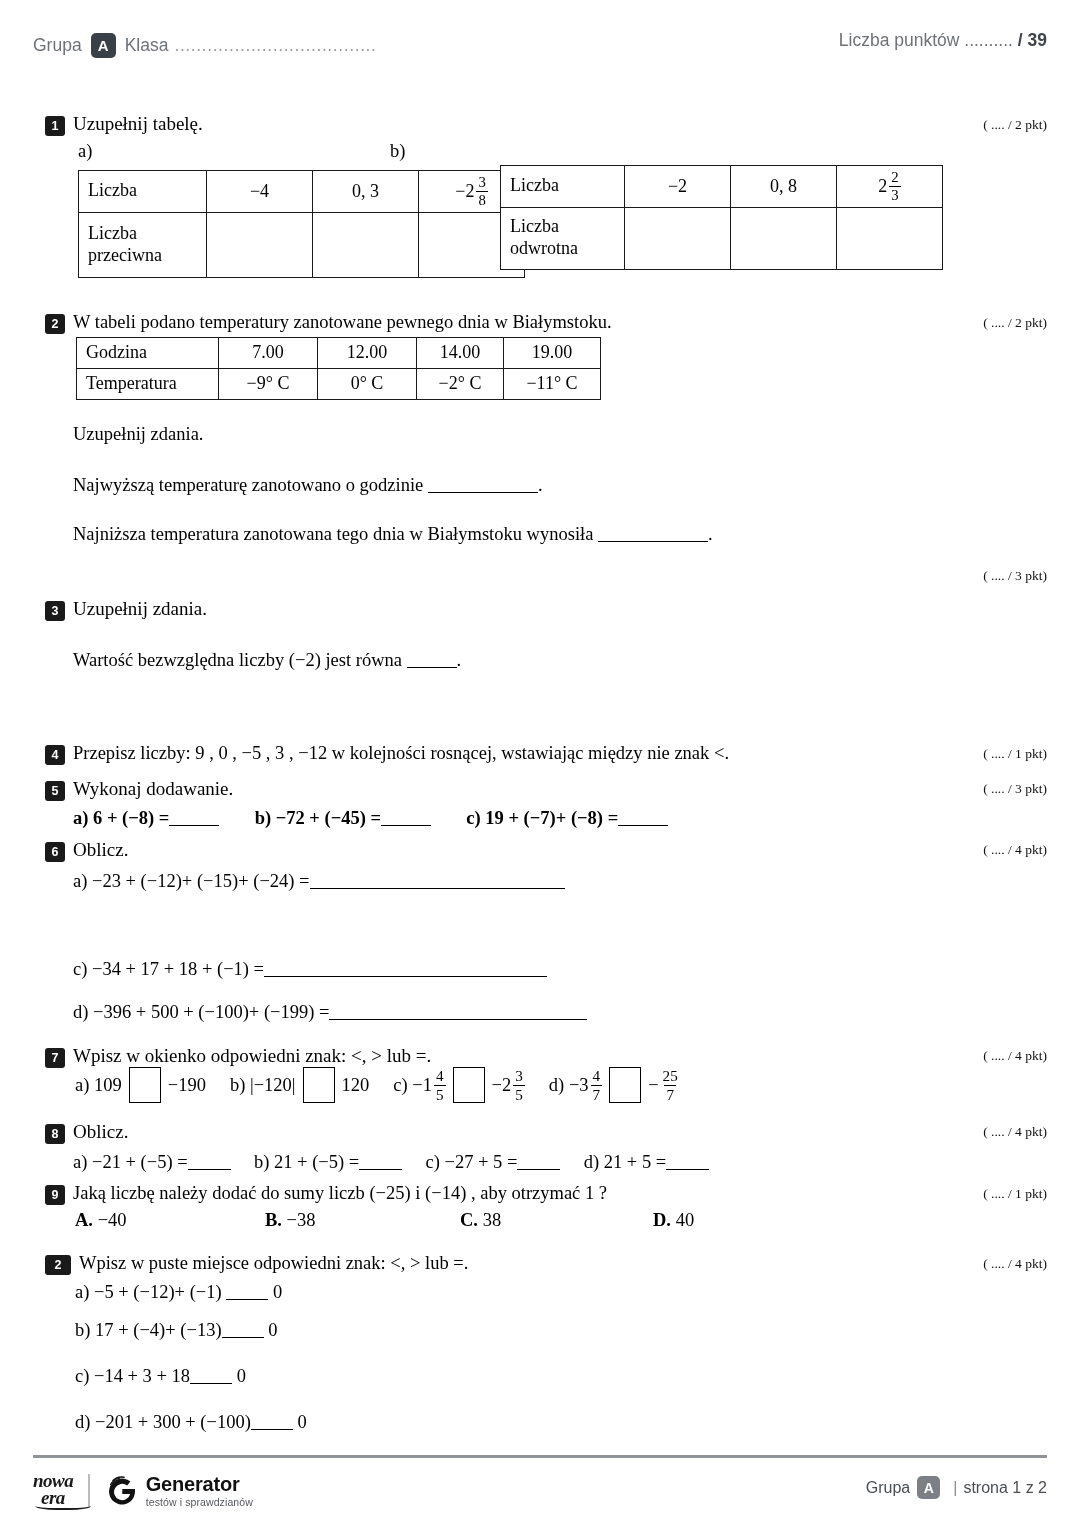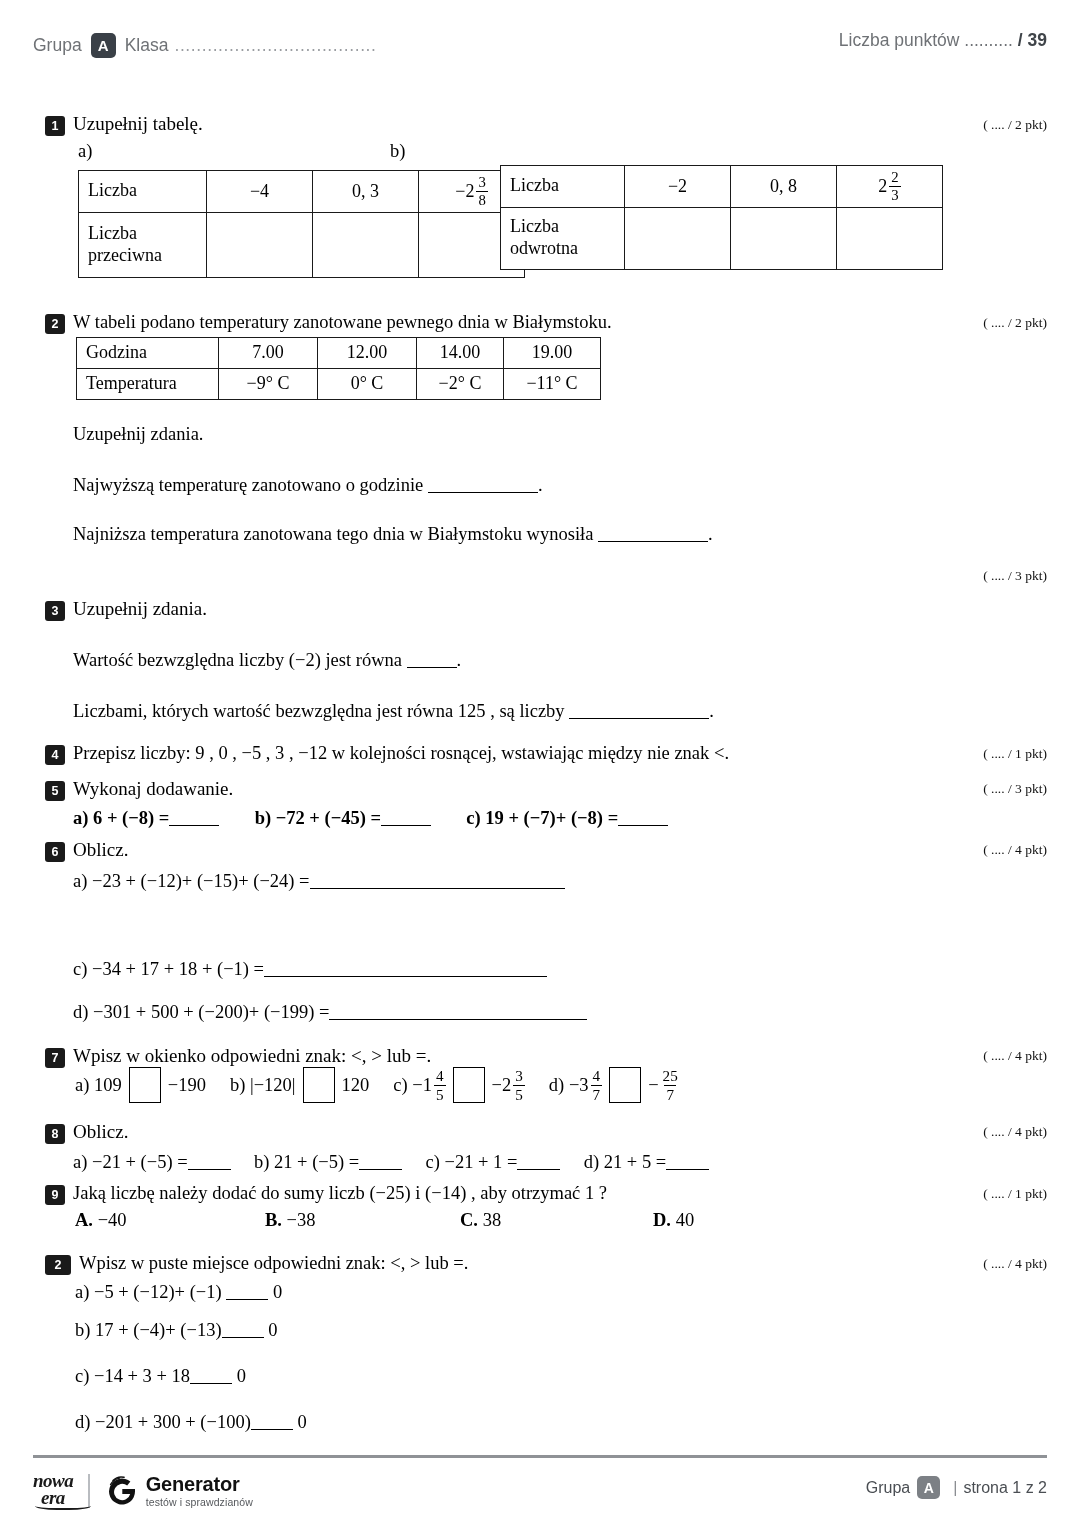--- a/index.html
+++ b/index.html
@@ -309,24 +309,20 @@
 
   <div class="abs ttl" style="left:45px; top:565px;margin-top:33px;">
     <span class="task-num">3</span><span>Uzupełnij zdania.</span>
   </div>
   <div class="pts" style="top:568px;">( .... / 3 pkt)</div>
 
   <div class="abs body-line" style="left:73px; top:648px;">
     <span>Wartość bezwzględna liczby  (−2)  jest równa</span>
     <span class="blank-s"></span><span>.</span>
   </div>
-  <div class="abs body-line" style="left:73px; top:699px;">
-    <span>Liczbami, których wartość bezwzględna jest równa  125 , są liczby</span>
-    <span class="blank-l"></span><span>.</span>
-  </div>
 
   <div class="abs ttl" style="left:45px; top:743px; font-size:18.5px;">
     <span class="task-num">4</span><span>Przepisz liczby:  9 ,  0 ,  −5 ,  3 ,  −12  w kolejności rosnącej, wstawiając między nie znak &lt;.</span>
   </div>
   <div class="pts" style="top:746px;">( .... / 1 pkt)</div>
 
   <div class="abs ttl" style="left:45px; top:778px;">
     <span class="task-num">5</span><span>Wykonaj dodawanie.</span>
   </div>
   <div class="pts" style="top:781px;">( .... / 3 pkt)</div>
@@ -344,21 +340,21 @@
   </div>
   <div class="pts" style="top:842px;">( .... / 4 pkt)</div>
 
   <div class="abs body-line" style="left:73px; top:869px;">
     <span>a)</span> <span>−23 + (−12)+ (−15)+ (−24) =</span><span style="display:inline-block;border-bottom:1.6px solid #000;width:255px;height:1em;vertical-align:-2px;"></span>
   </div>
   <div class="abs body-line" style="left:73px; top:957px;">
     <span>c)</span> <span>−34 + 17 + 18 + (−1) =</span><span style="display:inline-block;border-bottom:1.6px solid #000;width:283px;height:1em;vertical-align:-2px;"></span>
   </div>
   <div class="abs body-line" style="left:73px; top:1000px;">
-    <span>d)</span> <span>−301 + 500 + (−200)+ (−199) =</span><span style="display:inline-block;border-bottom:1.6px solid #000;width:258px;height:1em;vertical-align:-2px;"></span>
+    <span>d)</span> <span>−396 + 500 + (−100)+ (−199) =</span><span style="display:inline-block;border-bottom:1.6px solid #000;width:258px;height:1em;vertical-align:-2px;"></span>
   </div>
 
   <div class="abs ttl" style="left:45px; top:1045px;">
     <span class="task-num">7</span><span>Wpisz w okienko odpowiedni znak: &lt;, &gt; lub =.</span>
   </div>
   <div class="pts" style="top:1048px;">( .... / 4 pkt)</div>
 
   <div class="abs body-line" style="left:75px; top:1067px; display:flex; align-items:center;">
     <span style="display:inline-flex;align-items:center;">
       <span>a)</span>&nbsp;<span>109</span>
@@ -414,21 +410,21 @@
   <div class="abs ttl" style="left:45px; top:1121px;">
     <span class="task-num">8</span><span>Oblicz.</span>
   </div>
   <div class="pts" style="top:1124px;">( .... / 4 pkt)</div>
 
   <div class="abs body-line" style="left:73px; top:1150px;">
     <span><span>a)</span> <span>−21 + (−5) =</span><span style="display:inline-block;border-bottom:1.6px solid #000;width:43px;height:1em;vertical-align:-2px;"></span></span>
     <span style="display:inline-block;width:14px;"></span>
     <span><span>b)</span> <span>21 + (−5) =</span><span style="display:inline-block;border-bottom:1.6px solid #000;width:43px;height:1em;vertical-align:-2px;"></span></span>
     <span style="display:inline-block;width:14px;"></span>
-    <span><span>c)</span> <span>−21 + 1 =</span><span style="display:inline-block;border-bottom:1.6px solid #000;width:43px;height:1em;vertical-align:-2px;"></span></span>
+    <span><span>c)</span> <span>−27 + 5 =</span><span style="display:inline-block;border-bottom:1.6px solid #000;width:43px;height:1em;vertical-align:-2px;"></span></span>
     <span style="display:inline-block;width:14px;"></span>
     <span><span>d)</span> <span>21 + 5 =</span><span style="display:inline-block;border-bottom:1.6px solid #000;width:43px;height:1em;vertical-align:-2px;"></span></span>
   </div>
 
   <div class="abs ttl" style="left:45px; top:1183px; font-size:18.5px;">
     <span class="task-num">9</span><span>Jaką liczbę należy dodać do sumy liczb  (−25)  i  (−14) , aby otrzymać  1 ?</span>
   </div>
   <div class="pts" style="top:1186px;">( .... / 1 pkt)</div>
 
   <div class="abs body-line" style="left:75px; top:1210px;">

